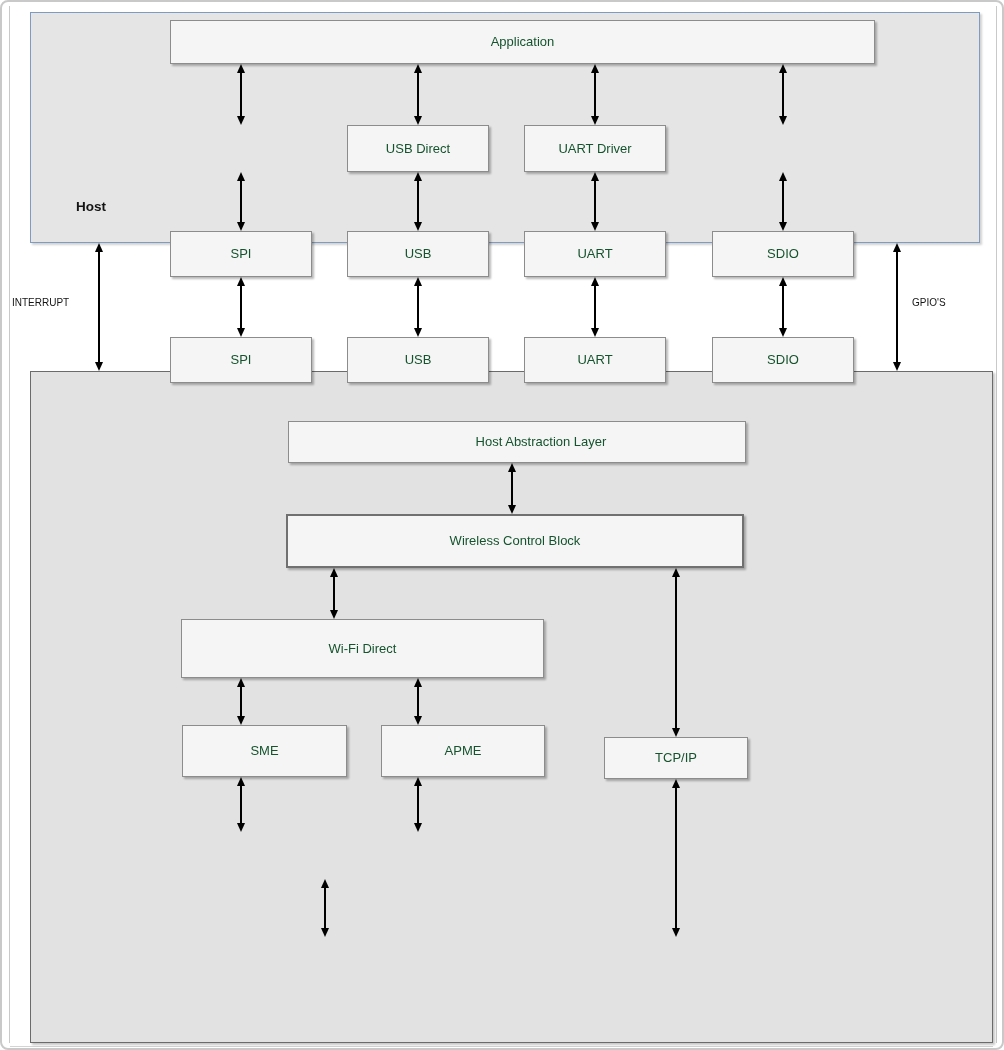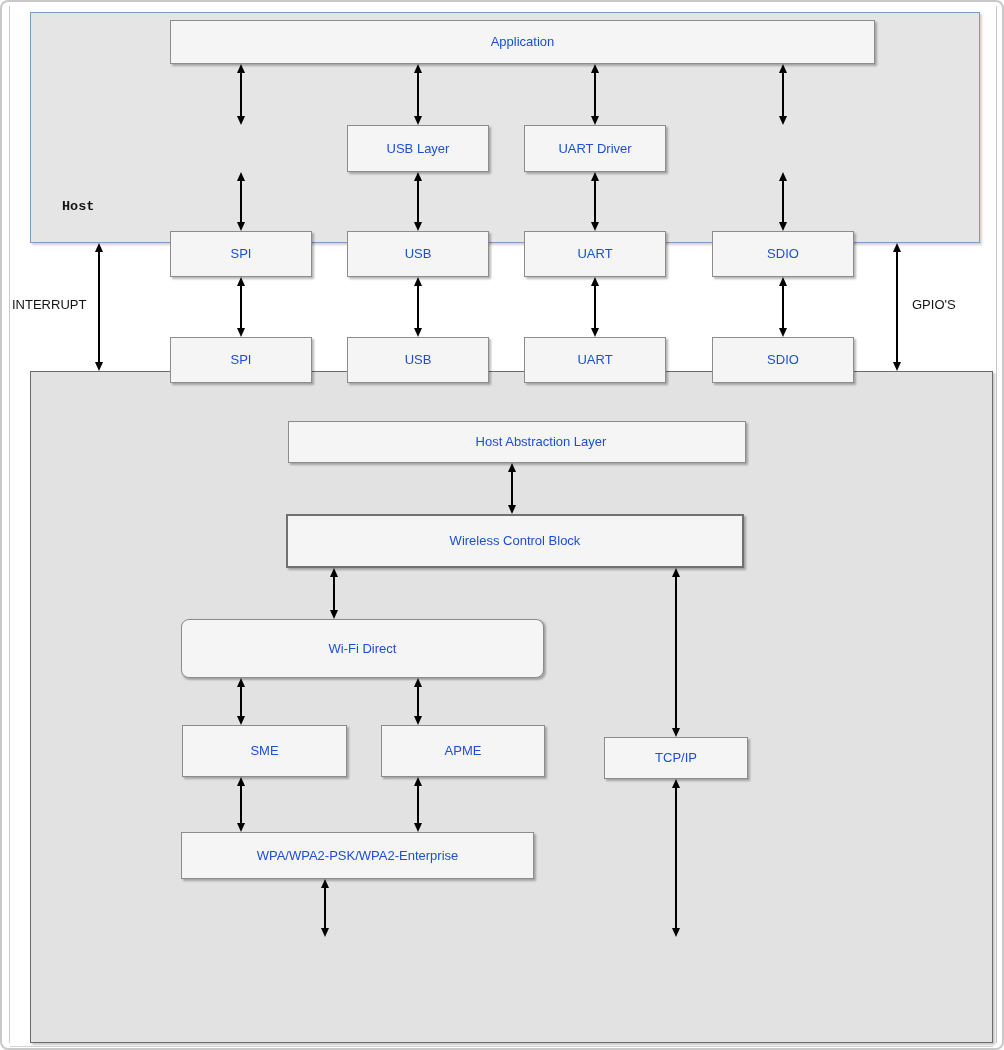--- a/index.html
+++ b/index.html
@@ -24,25 +24,25 @@
     left:28px;top:369px;width:963px;height:672px;
     background:#e2e2e2;border:1px solid #6b6b6b;
     box-shadow:2px 2px 2px rgba(0,0,0,0.22);
   }
 
   .box{
     position:absolute;box-sizing:border-box;z-index:3;
     background:#f5f5f5;border:1px solid #8c8c8c;
     box-shadow:1.5px 1.5px 2px rgba(0,0,0,0.28);
     display:flex;align-items:center;justify-content:center;
-    font-size:13px;line-height:1.2;text-align:center;color:#1d4ed8;
+    font-size:13px;line-height:1.2;text-align:center;color:#14532d;
   }
   .box-wcb{border:2px solid #707070;}
 
-  .lbl{position:absolute;z-index:5;font-size:13px;color:#141414;}
+  .lbl{position:absolute;z-index:5;font-size:10px;color:#141414;}
   .lbl-host{font-weight:bold;font-size:13.5px;}
 
   .arrow{position:absolute;width:10px;z-index:4;}
   .arrow .line{position:absolute;left:4.2px;top:6px;bottom:6px;width:1.6px;background:#000;}
   .arrow::before{
     content:"";position:absolute;top:0;left:0.5px;width:0;height:0;
     border-left:4.5px solid transparent;border-right:4.5px solid transparent;
     border-bottom:9px solid #000;
   }
   .arrow::after{
@@ -53,49 +53,48 @@
 </style>
 </head>
 <body>
 
 <div class="stage">
   <div class="page-line pl-left"></div>
   <div class="page-line pl-right"></div>
   <div class="page-line pl-bottom"></div>
 
   <div class="container host-container"></div>
-  <div class="lbl lbl-host" style="left:60px;top:197px;font-family:Liberation Mono, monospace;">Host</div>
+  <div class="lbl lbl-host" style="left:74px;top:197px;">Host</div>
 
   <div class="container wireless-container"></div>
 
   <div class="box" style="left:168px;top:18px;width:705px;height:44px;">Application</div>
 
-  <div class="box" style="left:345px;top:123px;width:142px;height:47px;">USB Layer</div>
+  <div class="box" style="left:345px;top:123px;width:142px;height:47px;">USB Direct</div>
   <div class="box" style="left:522px;top:123px;width:142px;height:47px;">UART Driver</div>
 
   <div class="box" style="left:168px;top:229px;width:142px;height:46px;">SPI</div>
   <div class="box" style="left:345px;top:229px;width:142px;height:46px;">USB</div>
   <div class="box" style="left:522px;top:229px;width:142px;height:46px;">UART</div>
   <div class="box" style="left:710px;top:229px;width:142px;height:46px;">SDIO</div>
 
   <div class="lbl" style="left:10px;top:295px;">INTERRUPT</div>
   <div class="lbl" style="left:910px;top:295px;">GPIO'S</div>
 
   <div class="box" style="left:168px;top:335px;width:142px;height:46px;">SPI</div>
   <div class="box" style="left:345px;top:335px;width:142px;height:46px;">USB</div>
   <div class="box" style="left:522px;top:335px;width:142px;height:46px;">UART</div>
   <div class="box" style="left:710px;top:335px;width:142px;height:46px;">SDIO</div>
 
   <div class="box" style="left:286px;top:419px;width:458px;height:42px;padding-left:48px;">Host Abstraction Layer</div>
   <div class="box box-wcb" style="left:284px;top:512px;width:458px;height:54px;">Wireless Control Block</div>
-  <div class="box" style="left:179px;top:617px;width:363px;height:59px;border-radius:8px;">Wi-Fi Direct</div>
+  <div class="box" style="left:179px;top:617px;width:363px;height:59px;">Wi-Fi Direct</div>
   <div class="box" style="left:180px;top:723px;width:165px;height:52px;">SME</div>
   <div class="box" style="left:379px;top:723px;width:164px;height:52px;">APME</div>
   <div class="box" style="left:602px;top:735px;width:144px;height:42px;">TCP/IP</div>
-  <div class="box" style="left:179px;top:830px;width:353px;height:47px;">WPA/WPA2-PSK/WPA2-Enterprise</div>
 
   <div id="arrow-layer">
       <div class="arrow" style="left: 234px; top: 62px; height: 61px;">
         <div class="line"></div>
       </div>
       <div class="arrow" style="left: 411px; top: 62px; height: 61px;">
         <div class="line"></div>
       </div>
       <div class="arrow" style="left: 588px; top: 62px; height: 61px;">
         <div class="line"></div>

